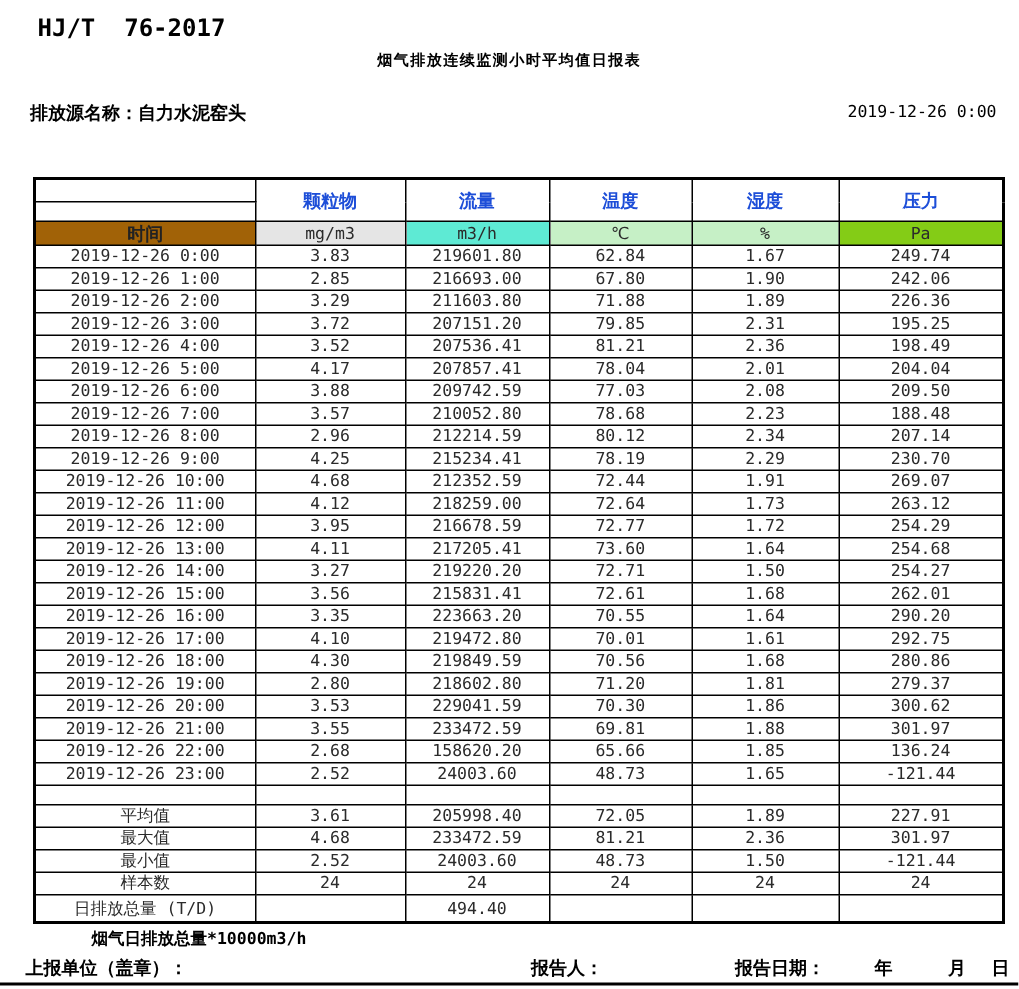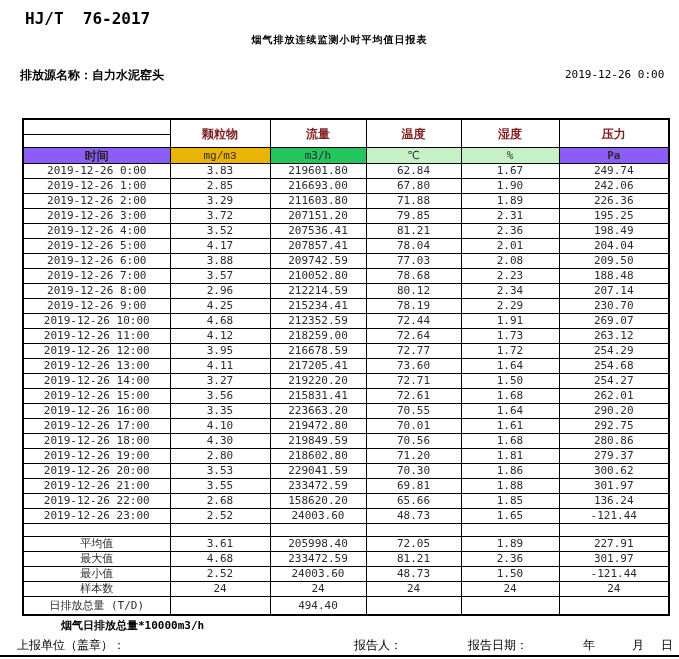--- a/index.html
+++ b/index.html
@@ -16,32 +16,32 @@
   .table-wrap{position:absolute;left:22px;top:118px;}
   table{border-collapse:collapse;table-layout:fixed;width:646px;font-size:11px;}
   table{border:2px solid #000;}
   td{border:1px solid #000;text-align:center;padding:0;height:14px;line-height:14px;white-space:nowrap;overflow:hidden;color:#2b2b2b;}
   col.c-time{width:147px;}
   col.c1{width:100px;}
   col.c2{width:96px;}
   col.c3{width:95px;}
   col.c4{width:98px;}
   col.c5{width:110px;}
-  tr.h1 td{height:14px;font-weight:bold;font-size:12px;color:#7f1d1d;margin-top:29px;}
+  tr.h1 td{height:14px;font-weight:bold;font-size:12px;color:#1d4ed8;margin-top:29px;}
   tr.h2 td{height:12px;}
   tr.unit-row td{height:15px;}
   tr.unit-row td.time-head{font-weight:bold;font-size:12px;color:#222;}
   tr.spacer-row td{height:12px;}
   tr.summary-last td{height:17px;text-align:center;}
   .foot-note{position:absolute;left:17px;top:618px;font-size:11px;font-weight:bold;margin-left:44px;}
-  .sign-row span{position:absolute;top:637px;font-size:12px;font-weight:normal;white-space:nowrap;}
+  .sign-row span{position:absolute;top:637px;font-size:12px;font-weight:bold;white-space:nowrap;}
   .s-unit{left:17px;}
   .s-resp{left:225px;margin-top:43px;}
   .s-reporter{left:354px;}
-  .s-date{left:468px;text-align:center;}
+  .s-date{left:490px;text-align:center;}
   .s-year{left:583px;}
   .s-month{left:632px;}
   .s-day{left:661px;}
   .bottom-line{position:absolute;left:0;top:655px;width:679px;border-top:2px solid #000;height:0;}
 </style>
 </head>
 <body>
 
 <div class="doc-code">HJ/T  76-2017</div>
 <div class="title">烟气排放连续监测小时平均值日报表</div>
@@ -66,26 +66,26 @@
         <td rowspan="2">颗粒物</td>
         <td rowspan="2">流量</td>
         <td rowspan="2">温度</td>
         <td rowspan="2">湿度</td>
         <td rowspan="2">压力</td>
       </tr>
       <tr class="h2">
         <td></td>
       </tr>
       <tr class="unit-row">
-        <td class="time-head" style="background: #8b5cf6;">时间</td>
-        <td style="background: #eab308; font-family: Liberation Mono, monospace;">mg/m3</td>
-        <td style="background: #22c55e;">m3/h</td>
+        <td class="time-head" style="background: #a16207;">时间</td>
+        <td style="background: #e5e5e5;">mg/m3</td>
+        <td style="background: #5eead4;">m3/h</td>
         <td style="background: rgb(198, 240, 198);">℃</td>
         <td style="background: rgb(198, 240, 198);">%</td>
-        <td style="background: #8b5cf6; font-weight: bold;">Pa</td>
+        <td style="background: #84cc16;">Pa</td>
       </tr>
     </thead>
     <tbody>
         <tr>
           <td>2019-12-26 0:00</td>
           <td>3.83</td>
           <td>219601.80</td>
           <td>62.84</td>
           <td>1.67</td>
           <td>249.74</td>

